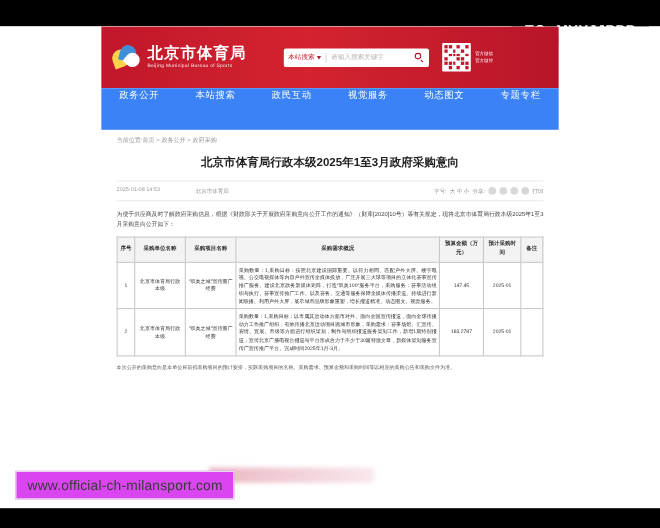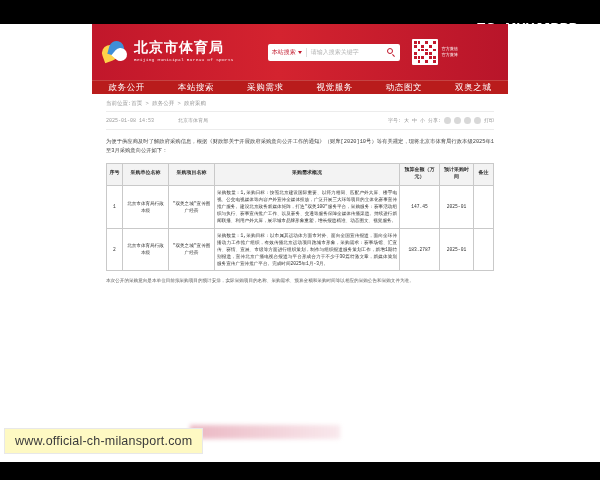--- a/index.html
+++ b/index.html
@@ -23,21 +23,20 @@
     font-size:13px; font-weight:bold;
     padding:6px 12px; letter-spacing:.5px;
   }
 
   
   .page {
     position:absolute; top:24px; left:92px;
     width:416px; height:440px;
     background:#fff;
     overflow:hidden;
-    font-family:Liberation Mono, monospace;
   }
 
   
   .header {
     position:relative;
     height:56px;
     background:linear-gradient(90deg,#c1172b 0%, #d4232f 45%, #b8152a 100%);
     display:flex; align-items:center;
   }
   .logo-mark {
@@ -78,22 +77,22 @@
   .qr {
     width:26px;height:26px;background:#fff;padding:2px;border-radius:1px;
     display:grid;grid-template-columns:repeat(6,1fr);grid-template-rows:repeat(6,1fr);gap:1px;
   }
   .qr span { background:#c1172b; }
   .qr span.off { background:#fff; }
   .qr-labels { color:#fff; font-size:4px; line-height:1.5; }
 
   
   .nav {
-    height:14px; background:#b91c1c;
-    display:flex; align-items:center; justify-content:space-around;
+    height:38px; background:#3b82f6;
+    display:flex; align-items:flex-start; justify-content:space-around;
     border-top:1px solid rgba(255,255,255,.18);
   }
   .nav-item { color:#fff; font-size:8.5px; letter-spacing:.6px; white-space:nowrap; }
 
   
   .breadcrumb {
     font-size:5.5px; color:#999; padding:6px 0 4px 14px;
   }
 
   
@@ -147,22 +146,22 @@
     font-size:4.6px; color:#555; margin:6px 14px 0; line-height:1.7;
   }
   .blur {
     position:absolute; left:190px; top:425px; width:150px; height:14px;
     background:linear-gradient(90deg, rgba(228,160,175,.75), rgba(244,214,222,.55));
     filter:blur(2px);
   }
 
   
   .watermark {
-    position:absolute; left:4px; bottom:26px;
-    background:#fef9c3; color:#3a3a3a;
+    position:absolute; left:14px; bottom:26px;
+    background:#d946ef; color:#3a3a3a;
     font-size:12.5px; letter-spacing:.2px;
     padding:5px 10px;
     border:1px solid #e8e8e8;
     font-family:"Liberation Sans", sans-serif;
   }
 
   
   .bottombar {
     position:absolute; bottom:0; left:0; width:600px; height:18px; background:#000;
   }
@@ -245,28 +244,29 @@
       <div class="qr-labels">
         <div>官方微信</div>
         <div>官方微博</div>
       </div>
     </div>
   </div>
 
   <div class="nav">
     <div class="nav-item">政务公开</div>
     <div class="nav-item">本站搜索</div>
-    <div class="nav-item">采购需求</div>
+    <div class="nav-item">政民互动</div>
     <div class="nav-item">视觉服务</div>
     <div class="nav-item">动态图文</div>
-    <div class="nav-item">双奥之城</div>
+    <div class="nav-item">专题专栏</div>
   </div>
 
   <div class="breadcrumb">当前位置:首页 &gt; 政务公开 &gt; 政府采购</div>
 
+  <div class="doc-title">北京市体育局行政本级2025年1至3月政府采购意向</div>
 
   <div class="meta">
     <div class="meta-date">2025-01-08 14:53</div>
     <div class="meta-src">北京市体育局</div>
     <div class="meta-right">
       <span>字号:</span>
       <span class="font-sizes">大 中 小</span>
       <span>分享:</span>
       <span class="share-ico"></span>
       <span class="share-ico"></span>

